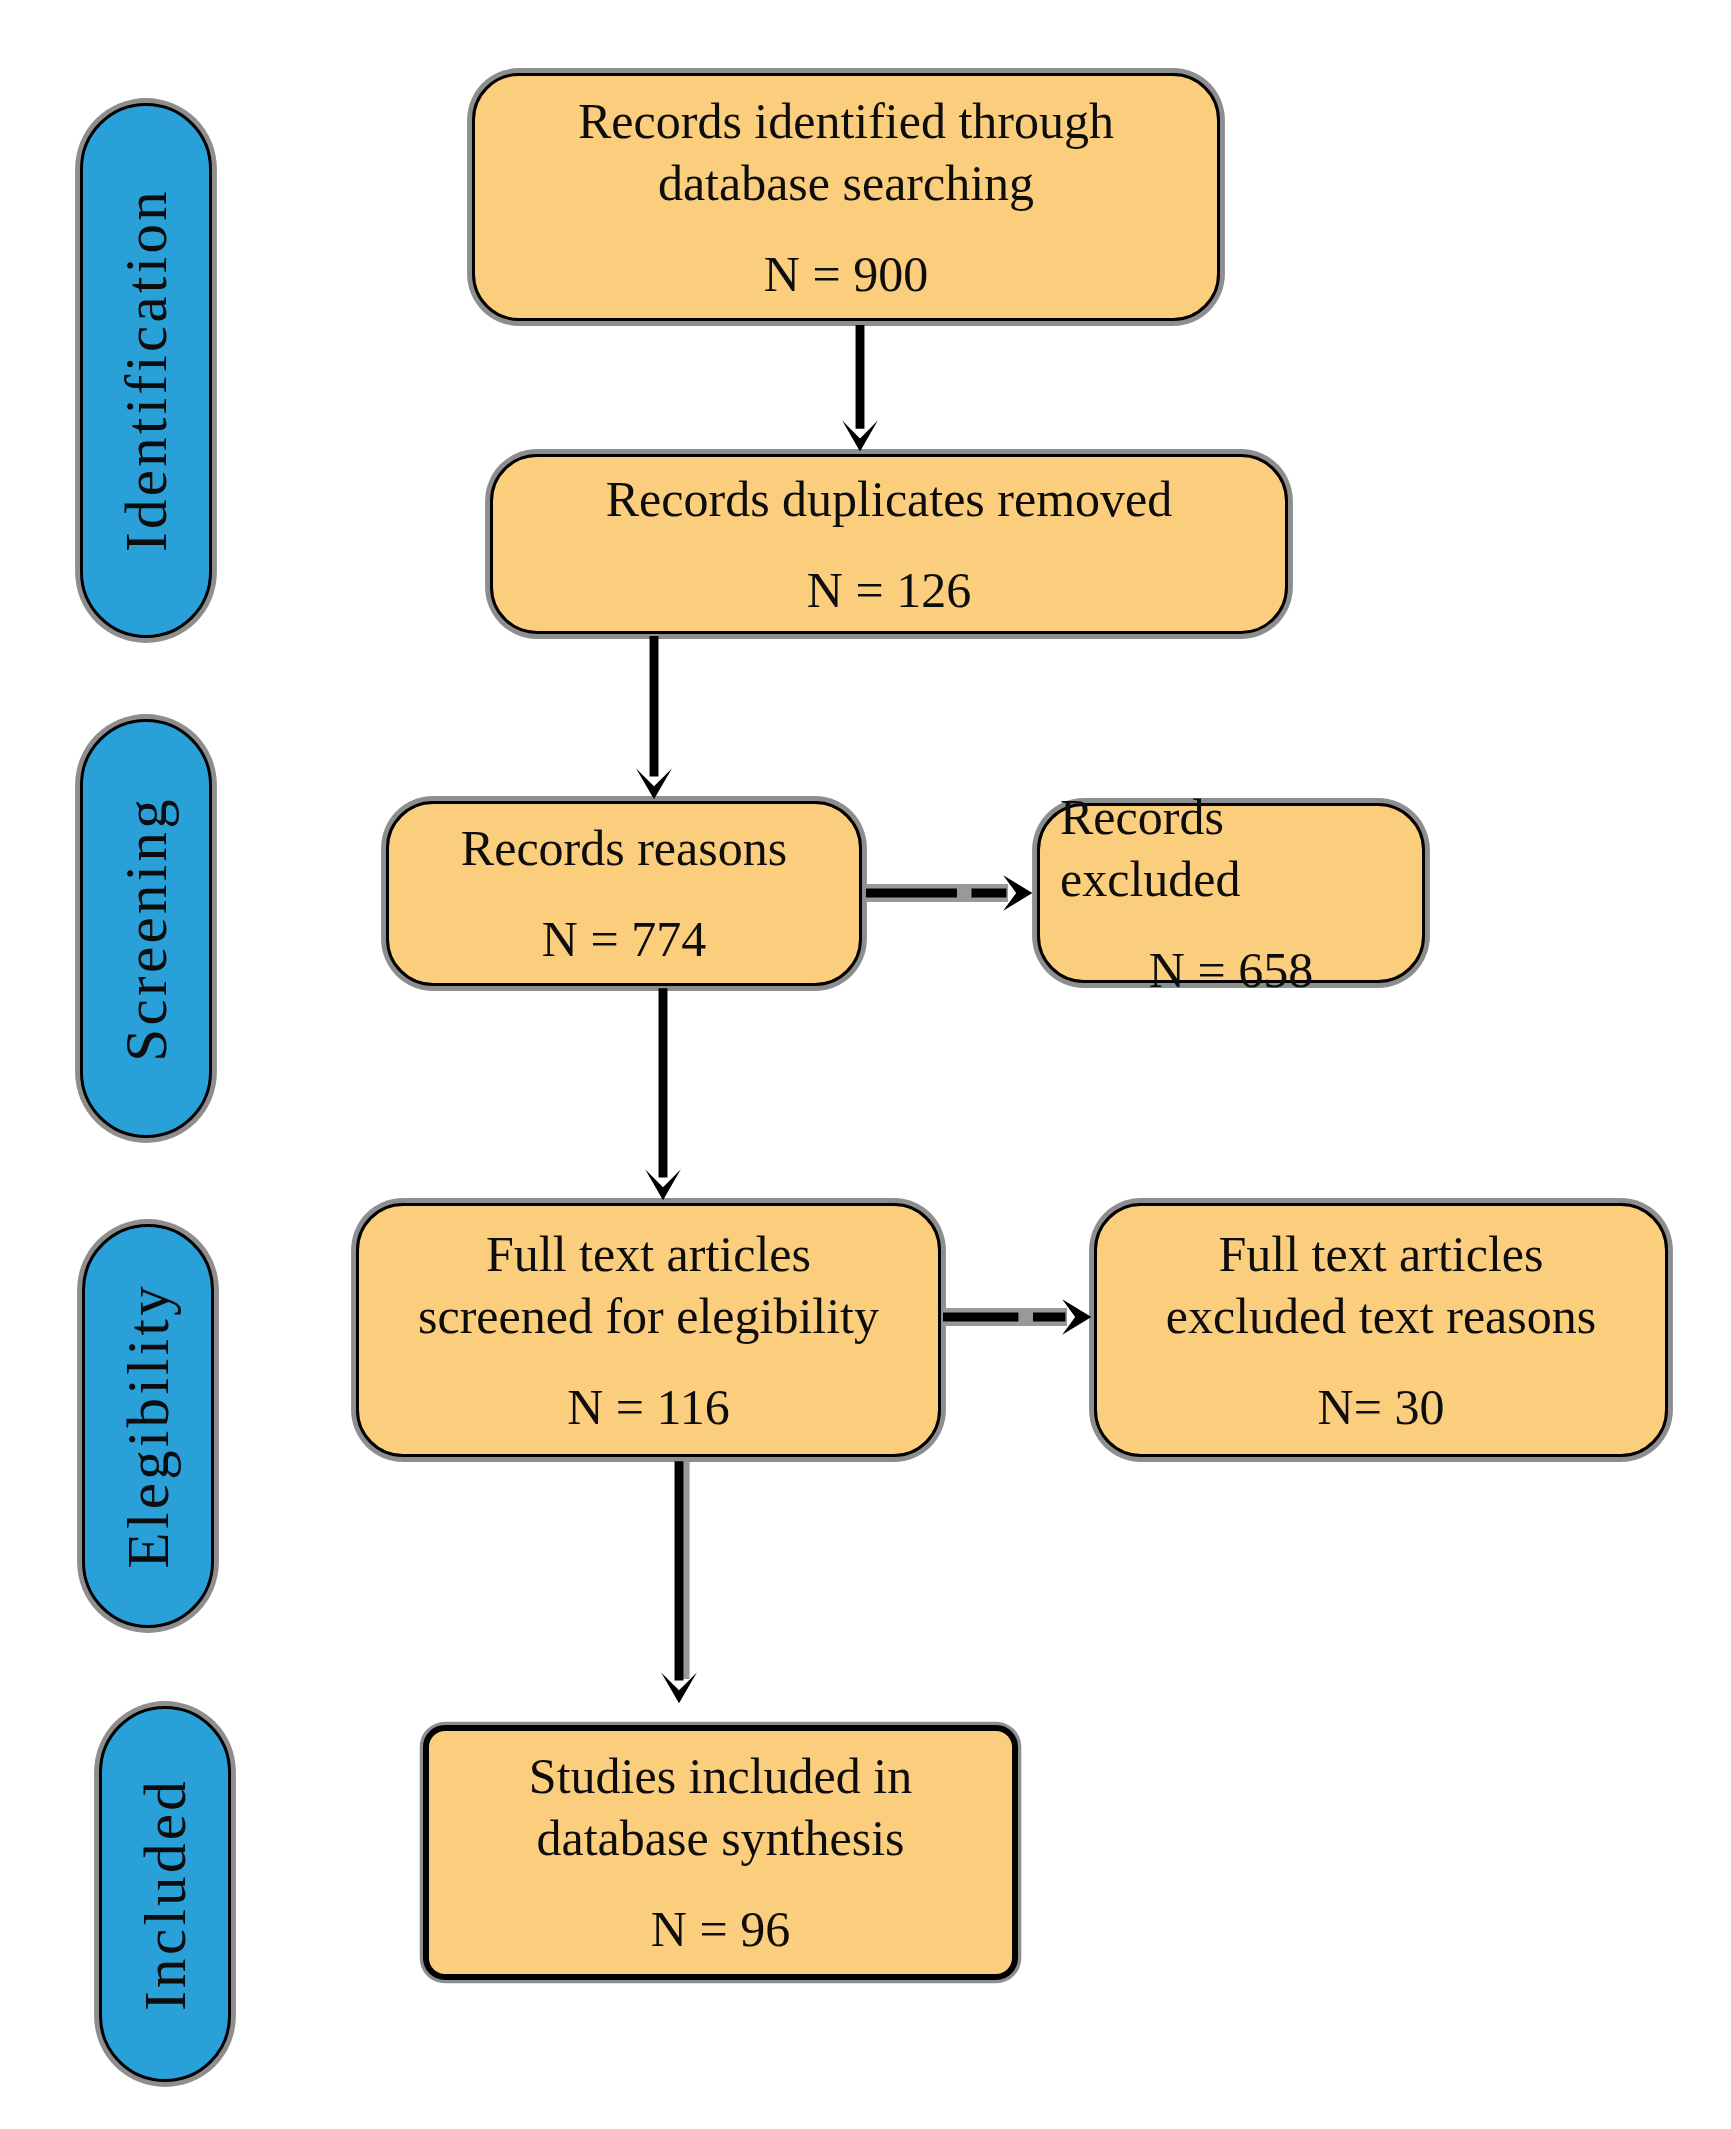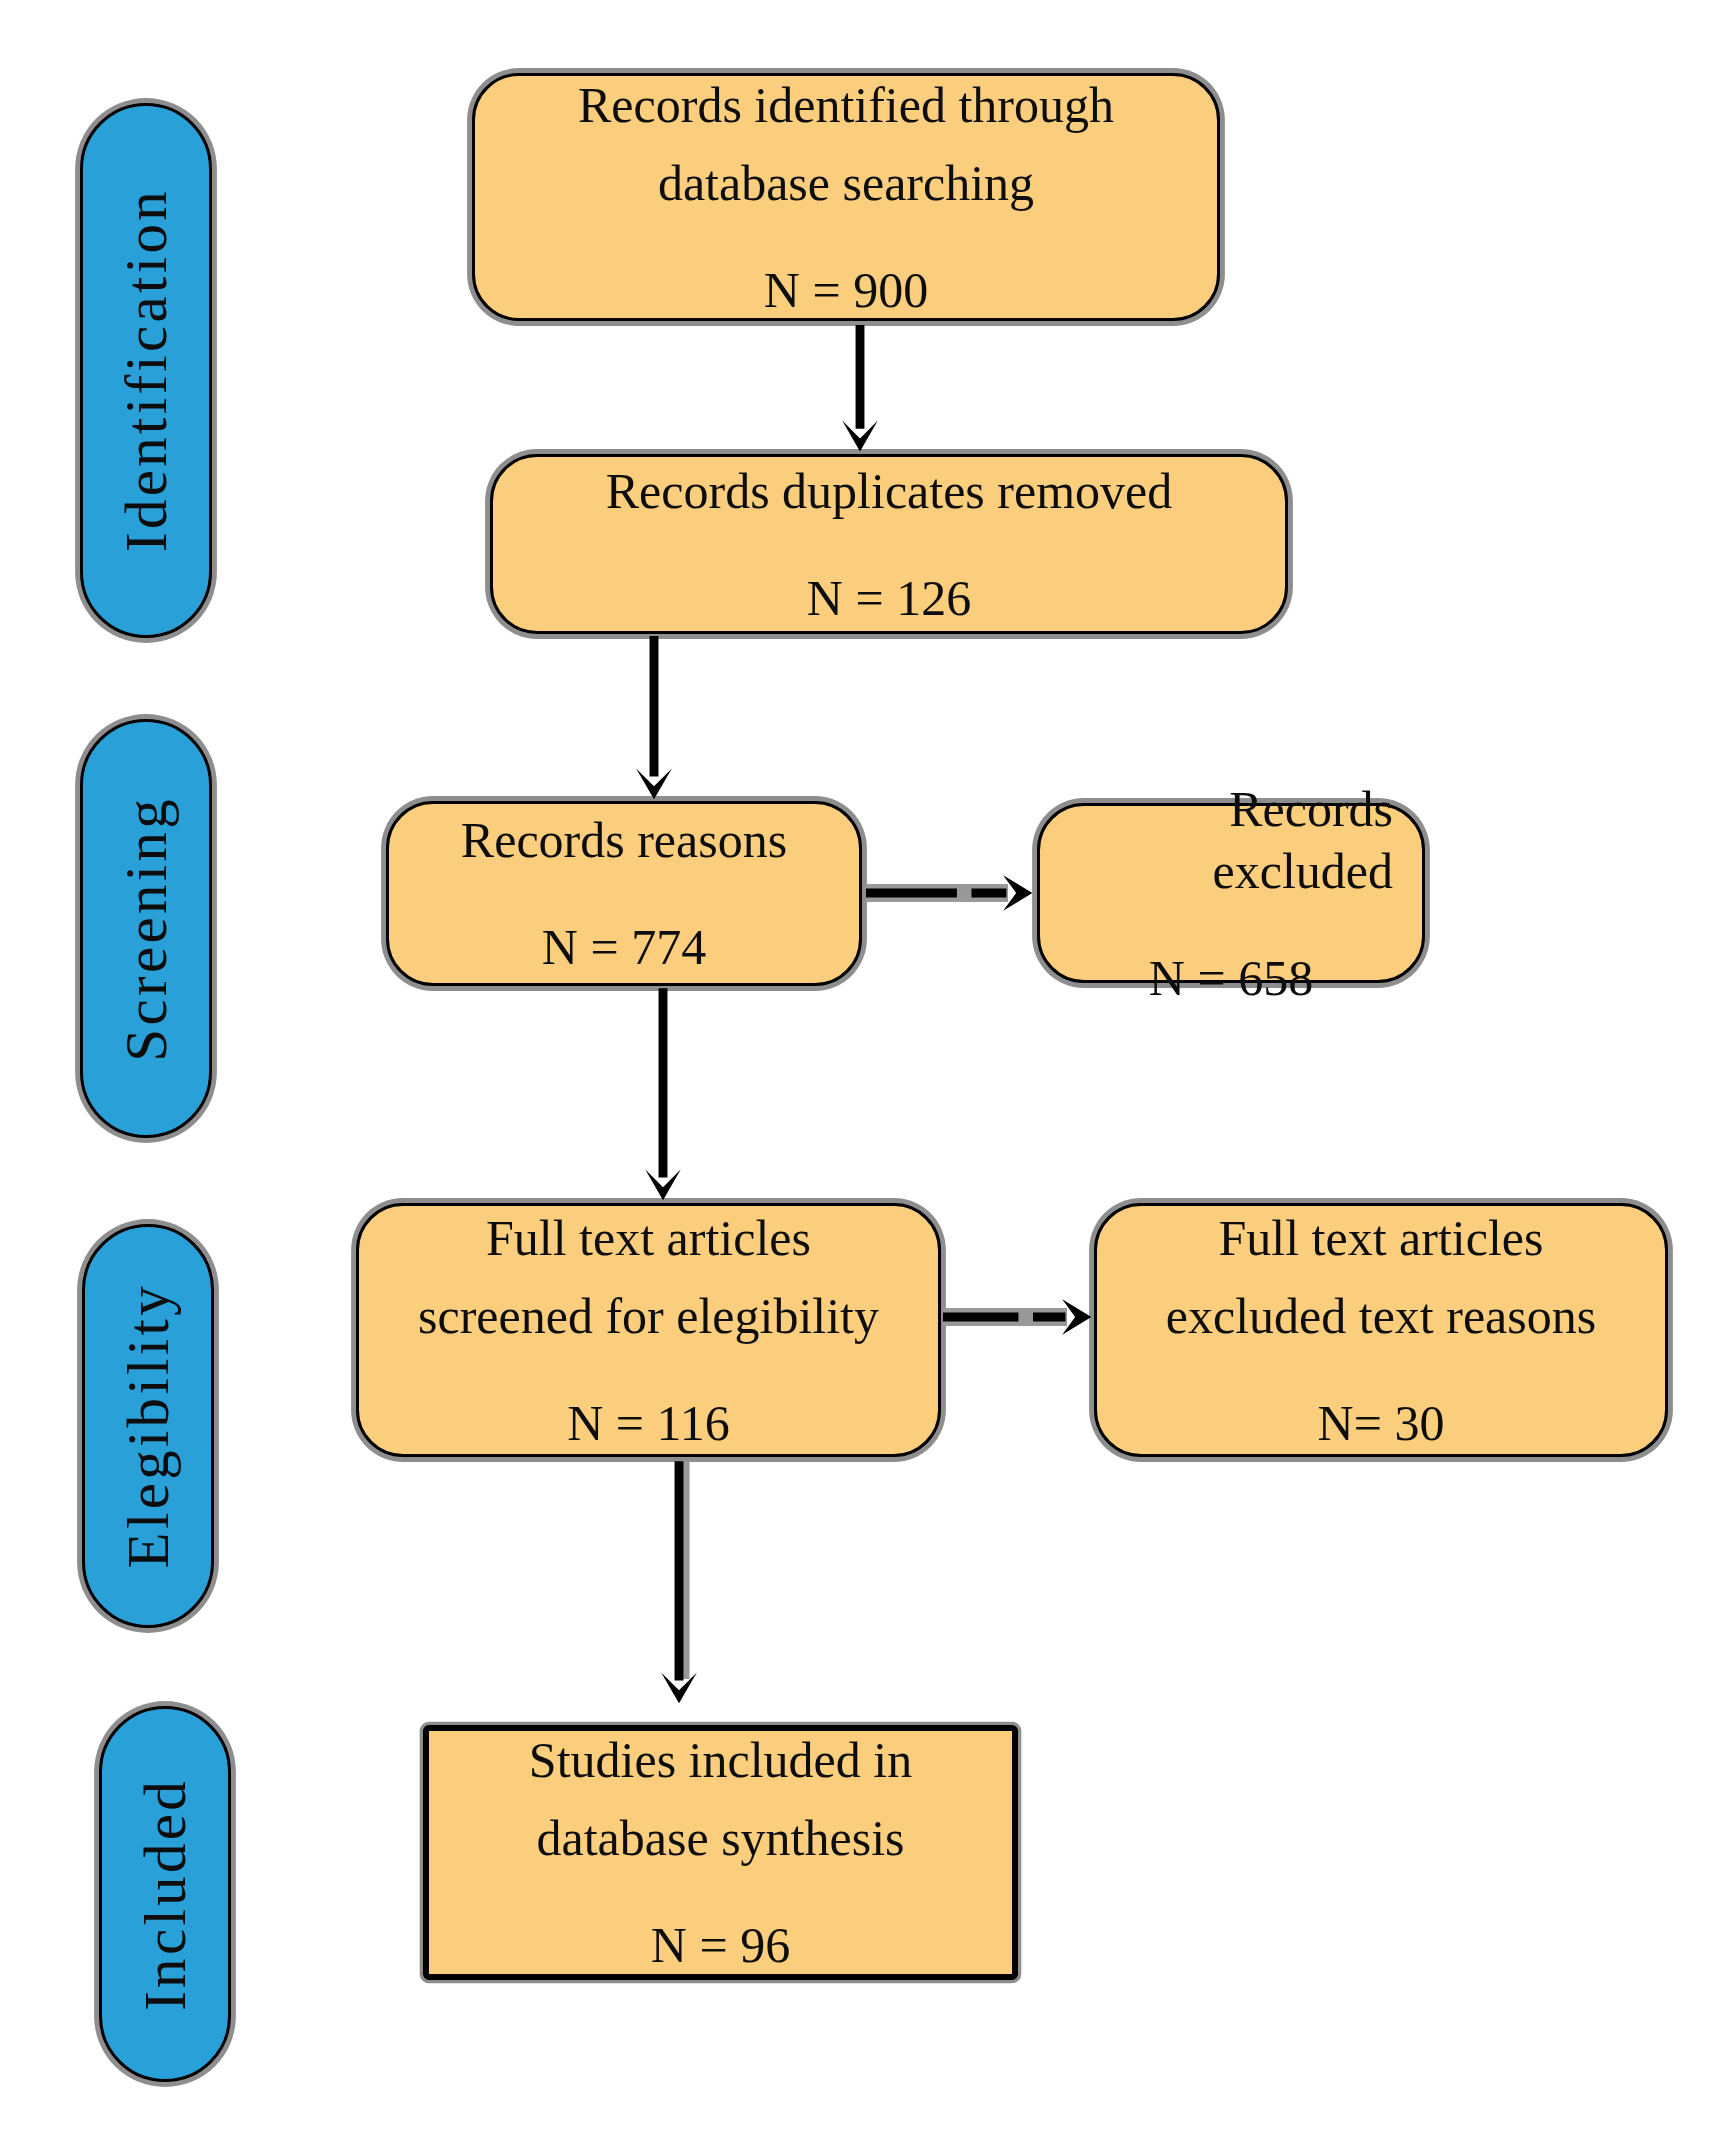--- a/index.html
+++ b/index.html
@@ -18,28 +18,27 @@
     position: absolute;
     box-sizing: border-box;
     background: var(--box-fill, #FBCE7D);
     border: 3.3px solid var(--border, #000000);
     border-radius: 47px;
     box-shadow: 0 0 0 4.9px var(--shadow, #8E8E8E);
     display: flex;
     flex-direction: column;
     align-items: center;
     justify-content: center;
-    text-align: right;
+    text-align: left;
     font-size: 50px;
     line-height: 1.24;
-    padding: 13px 29px;
-    gap: 16px;
+    padding: 13px 20px;
   }
   .fbox .count { margin-top: 29px; }
-  .fbox.thick { border-width: 6.5px; border-radius: 6px; box-shadow: 0 0 0 3.3px var(--shadow, #8E8E8E); }
+  .fbox.thick { border-width: 6.5px; border-radius: 22px; box-shadow: 0 0 0 3.3px var(--shadow, #8E8E8E); }
 
   #box-identified        { left: 472px;  top: 73px;   width: 748px; height: 248px; }
   #box-duplicates        { left: 464px;  top: 454px;  width: 798px; height: 180px; margin-left: 26px; }
   #box-screened          { left: 386px;  top: 801px;  width: 476px; height: 185px; }
   #box-excluded          { left: 1037px; top: 803px;  width: 388px; height: 180px; }
   #box-fulltext          { left: 356px;  top: 1203px; width: 585px; height: 254px; }
   #box-fulltext-excluded { left: 1094px; top: 1203px; width: 574px; height: 254px; }
   #box-studies-included  { left: 423px;  top: 1725px; width: 595px; height: 255px; }
 
   

